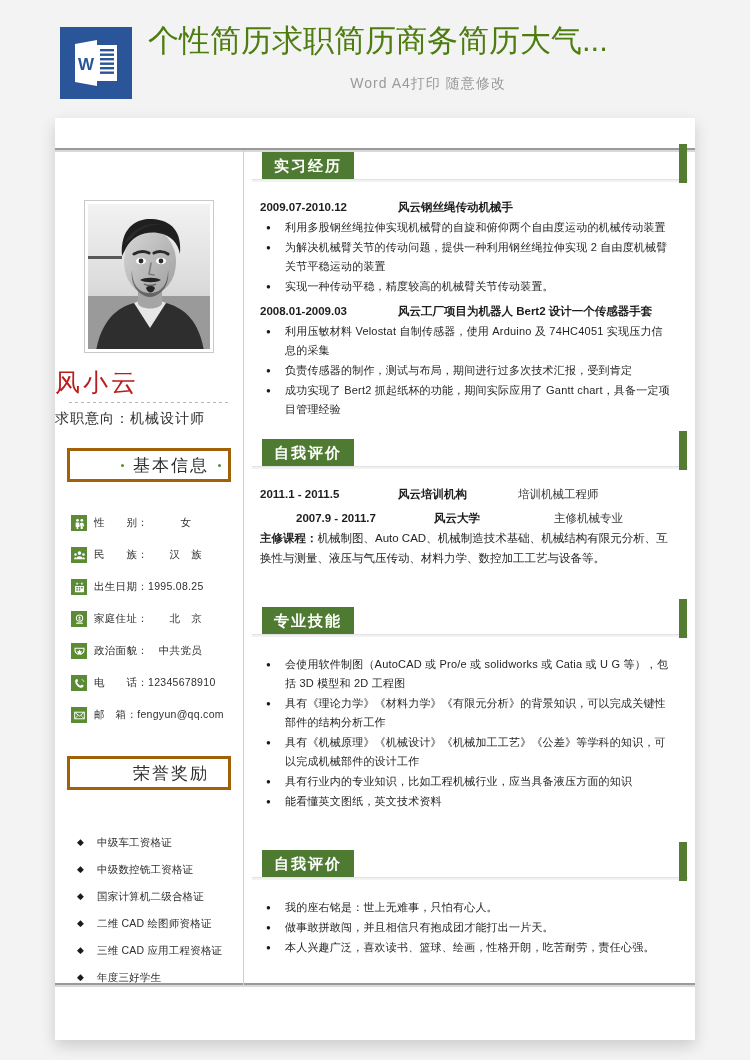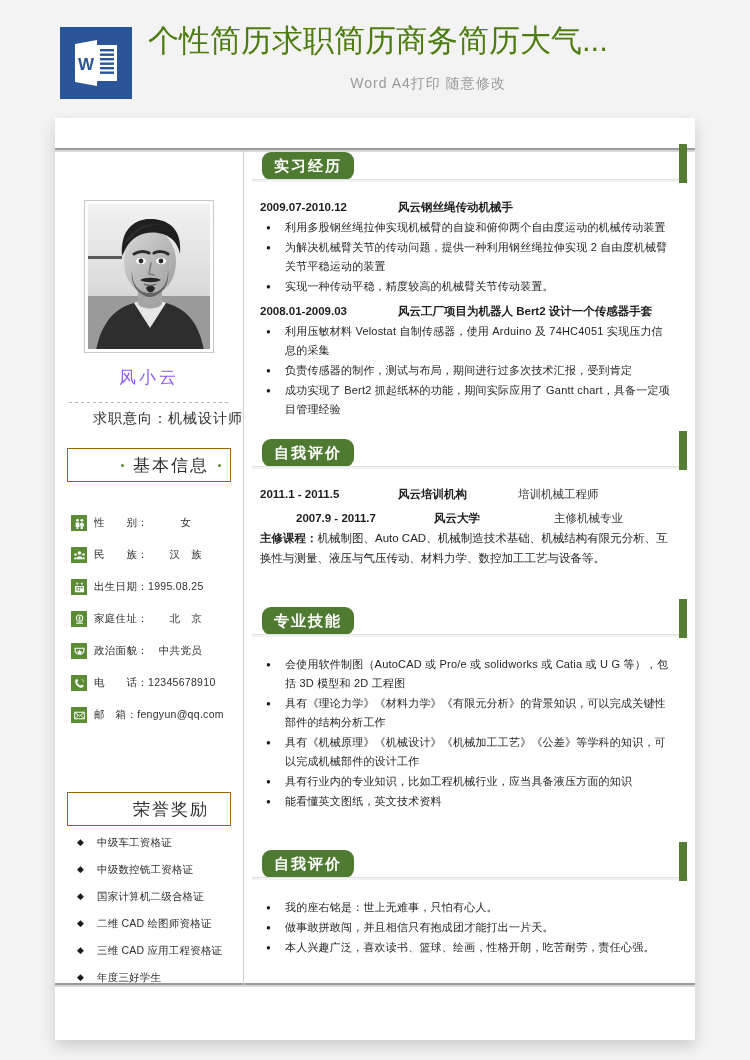--- a/index.html
+++ b/index.html
@@ -51,40 +51,40 @@
   .photo-frame {
     position: absolute; left: 29px; top: 48px; width: 130px; height: 153px;
     border: 1px solid #c9c9c9; padding: 3px; background:#fff;
   }
   .photo-inner { width: 100%; height: 100%; overflow: hidden; position: relative;
                  background:#e9e9e9; filter: grayscale(1); }
   .photo-inner svg { position:absolute; left:0; top:0; }
 
   .person-name {
     position: absolute; left: 0; top: 214px; width: 188px;
-    text-align: center; font-size: 17px; color: #8b5cf6; letter-spacing: 3px;
+    font-size: 25px; color: #b91c1c; letter-spacing: 3px;
   }
   .name-dash {
     position: absolute; left: 14px; top: 250px; width: 160px; height: 1px;
     background: repeating-linear-gradient(to right,#b5b5b5 0 3px, transparent 3px 6px);
   }
   .job-intent {
     position: absolute; left: 0; top: 258px; width: 188px;
-    text-align: right; font-size: 14px; color: #2f2f2f; letter-spacing: 1px;
+    text-align: left; font-size: 14px; color: #2f2f2f; letter-spacing: 1px;
   }
 
   .side-head {
     position: absolute; left: 12px; width: 164px; height: 34px;
-    border: 1px solid #a16207; background: #fff;
+    border: 3px solid #a16207; background: #fff;
     display: flex; align-items: center; justify-content: center; gap: 9px; padding-left: 44px;
   }
   .side-head .dot { width: 3px; height: 3px; background: #5b8b35; border-radius: 50%; }
   .side-head .txt { font-size: 17px; color: #2f2f2f; letter-spacing: 2px; }
   .side-head-basic { top: 296px; }
-  .side-head-honor { top: 640px; flex-direction: column; }
+  .side-head-honor { top: 604px; flex-direction: column; }
 
   .info-list { position: absolute; left: 16px; top: 360px; width: 166px; }
   .info-row { display: flex; align-items: center; height: 22px; margin-bottom: 10px; }
   .info-ico {
     width: 16px; height: 16px; background: #5b8b35; flex: 0 0 16px;
     display: flex; align-items: center; justify-content: center; margin-right: 7px;
   }
   .info-ico svg { display: block; }
   .info-txt { font-size: 10.5px; color: #2f2f2f; white-space: nowrap; letter-spacing: .3px; }
 
@@ -96,21 +96,20 @@
   
   .rcol { position: absolute; left: 189px; top: 34px; width: 451px; height: 831px; }
 
   .sec { position: absolute; left: 0; width: 451px; }
   .sec-head { position: relative; height: 31px; }
   .sec-tag {
     position: absolute; left: 18px; top: 0; height: 28px; min-width: 86px;
     background: #4e7b31; color: #fff; font-size: 15px; font-weight: bold;
     display: flex; align-items: center; justify-content: center; padding: 0 12px;
     letter-spacing: 2px;
-    border-radius: 9px;
   }
   .sec-rule { position: absolute; left: 8px; top: 27px; width: 436px; height: 3px;
               background: linear-gradient(to bottom,#e2e2e2 0,#e2e2e2 1px,#f2f2f2 1px,#f2f2f2 3px); }
   .sec-accent { position: absolute; right: 8px; top: -8px; width: 8px; height: 39px; background: #547d33; }
 
   .sec-body { position: relative; padding: 9px 22px 0 16px; }
 
   .job-line { display: flex; align-items: baseline; margin-top: 8px; margin-bottom: 3px; }
   .job-date { font-size: 11.5px; font-weight: bold; color: #1d1d1d; width: 138px; flex: 0 0 138px; }
   .job-title { font-size: 11.5px; font-weight: bold; color: #1d1d1d; }

